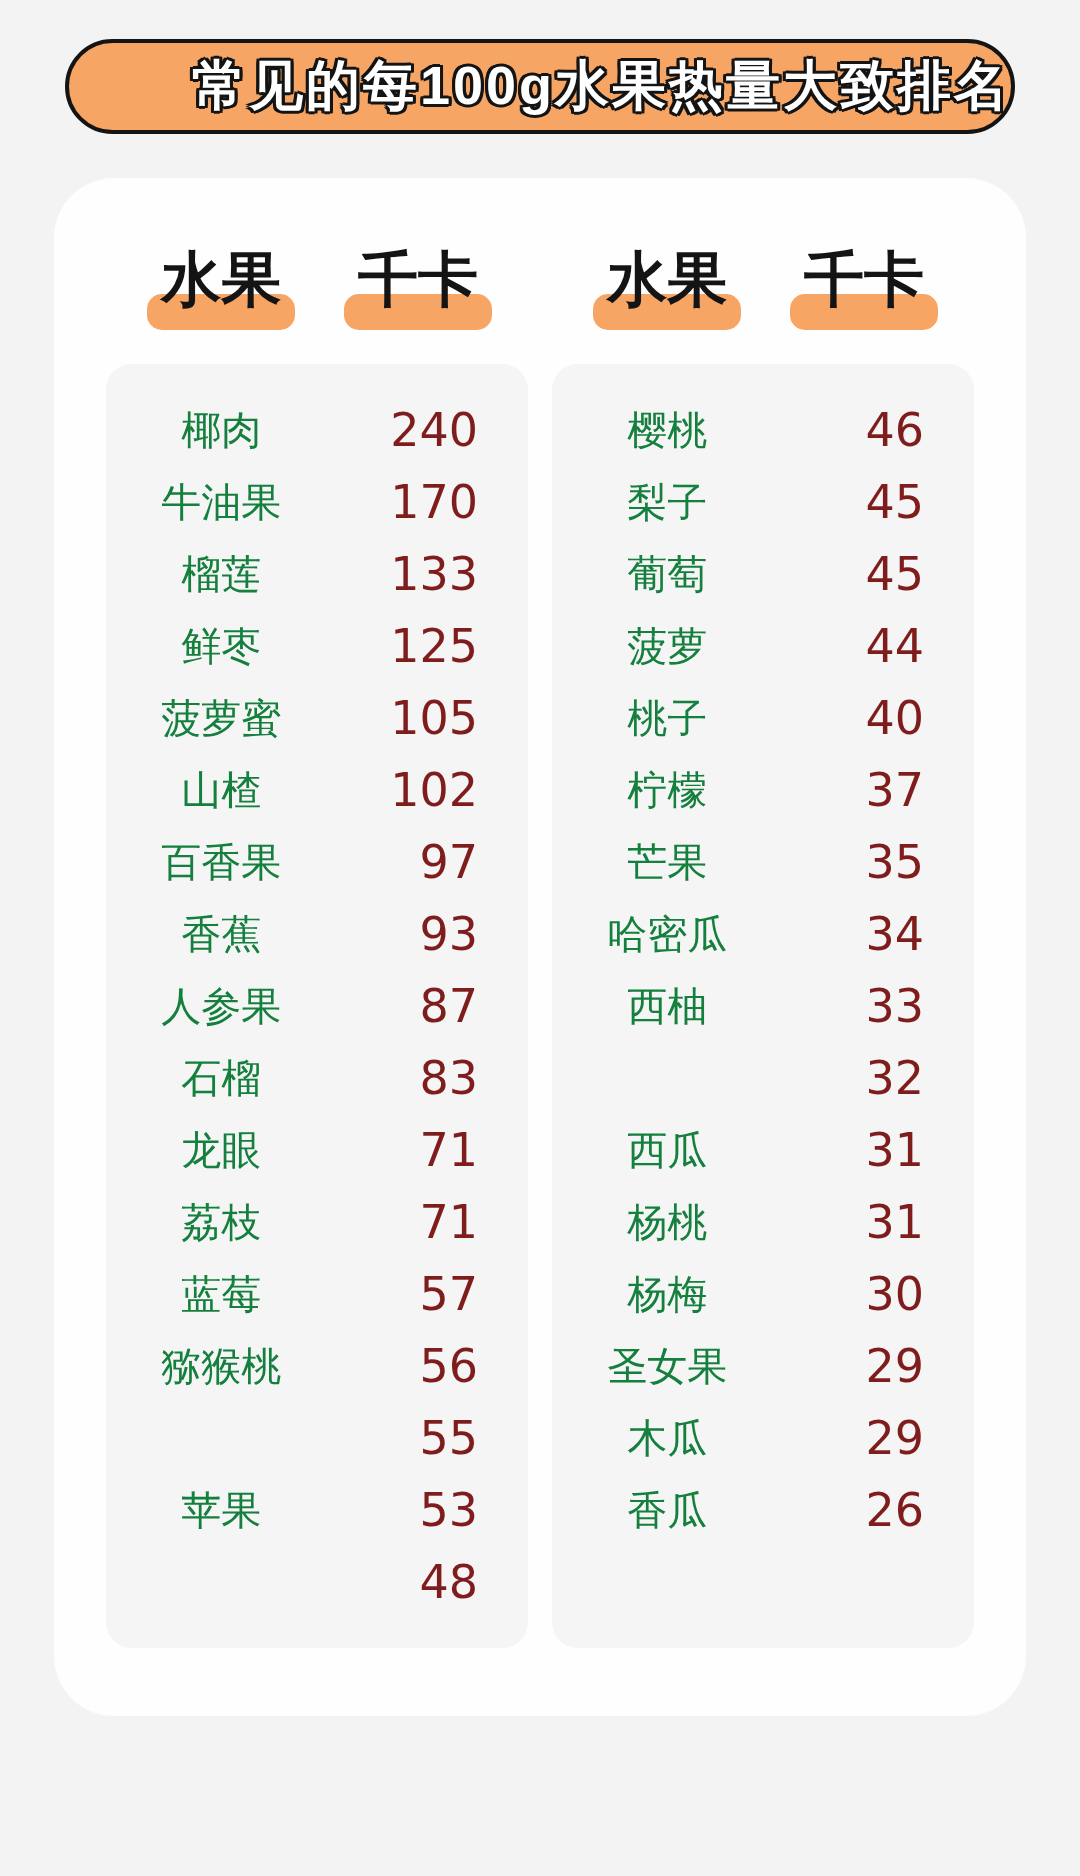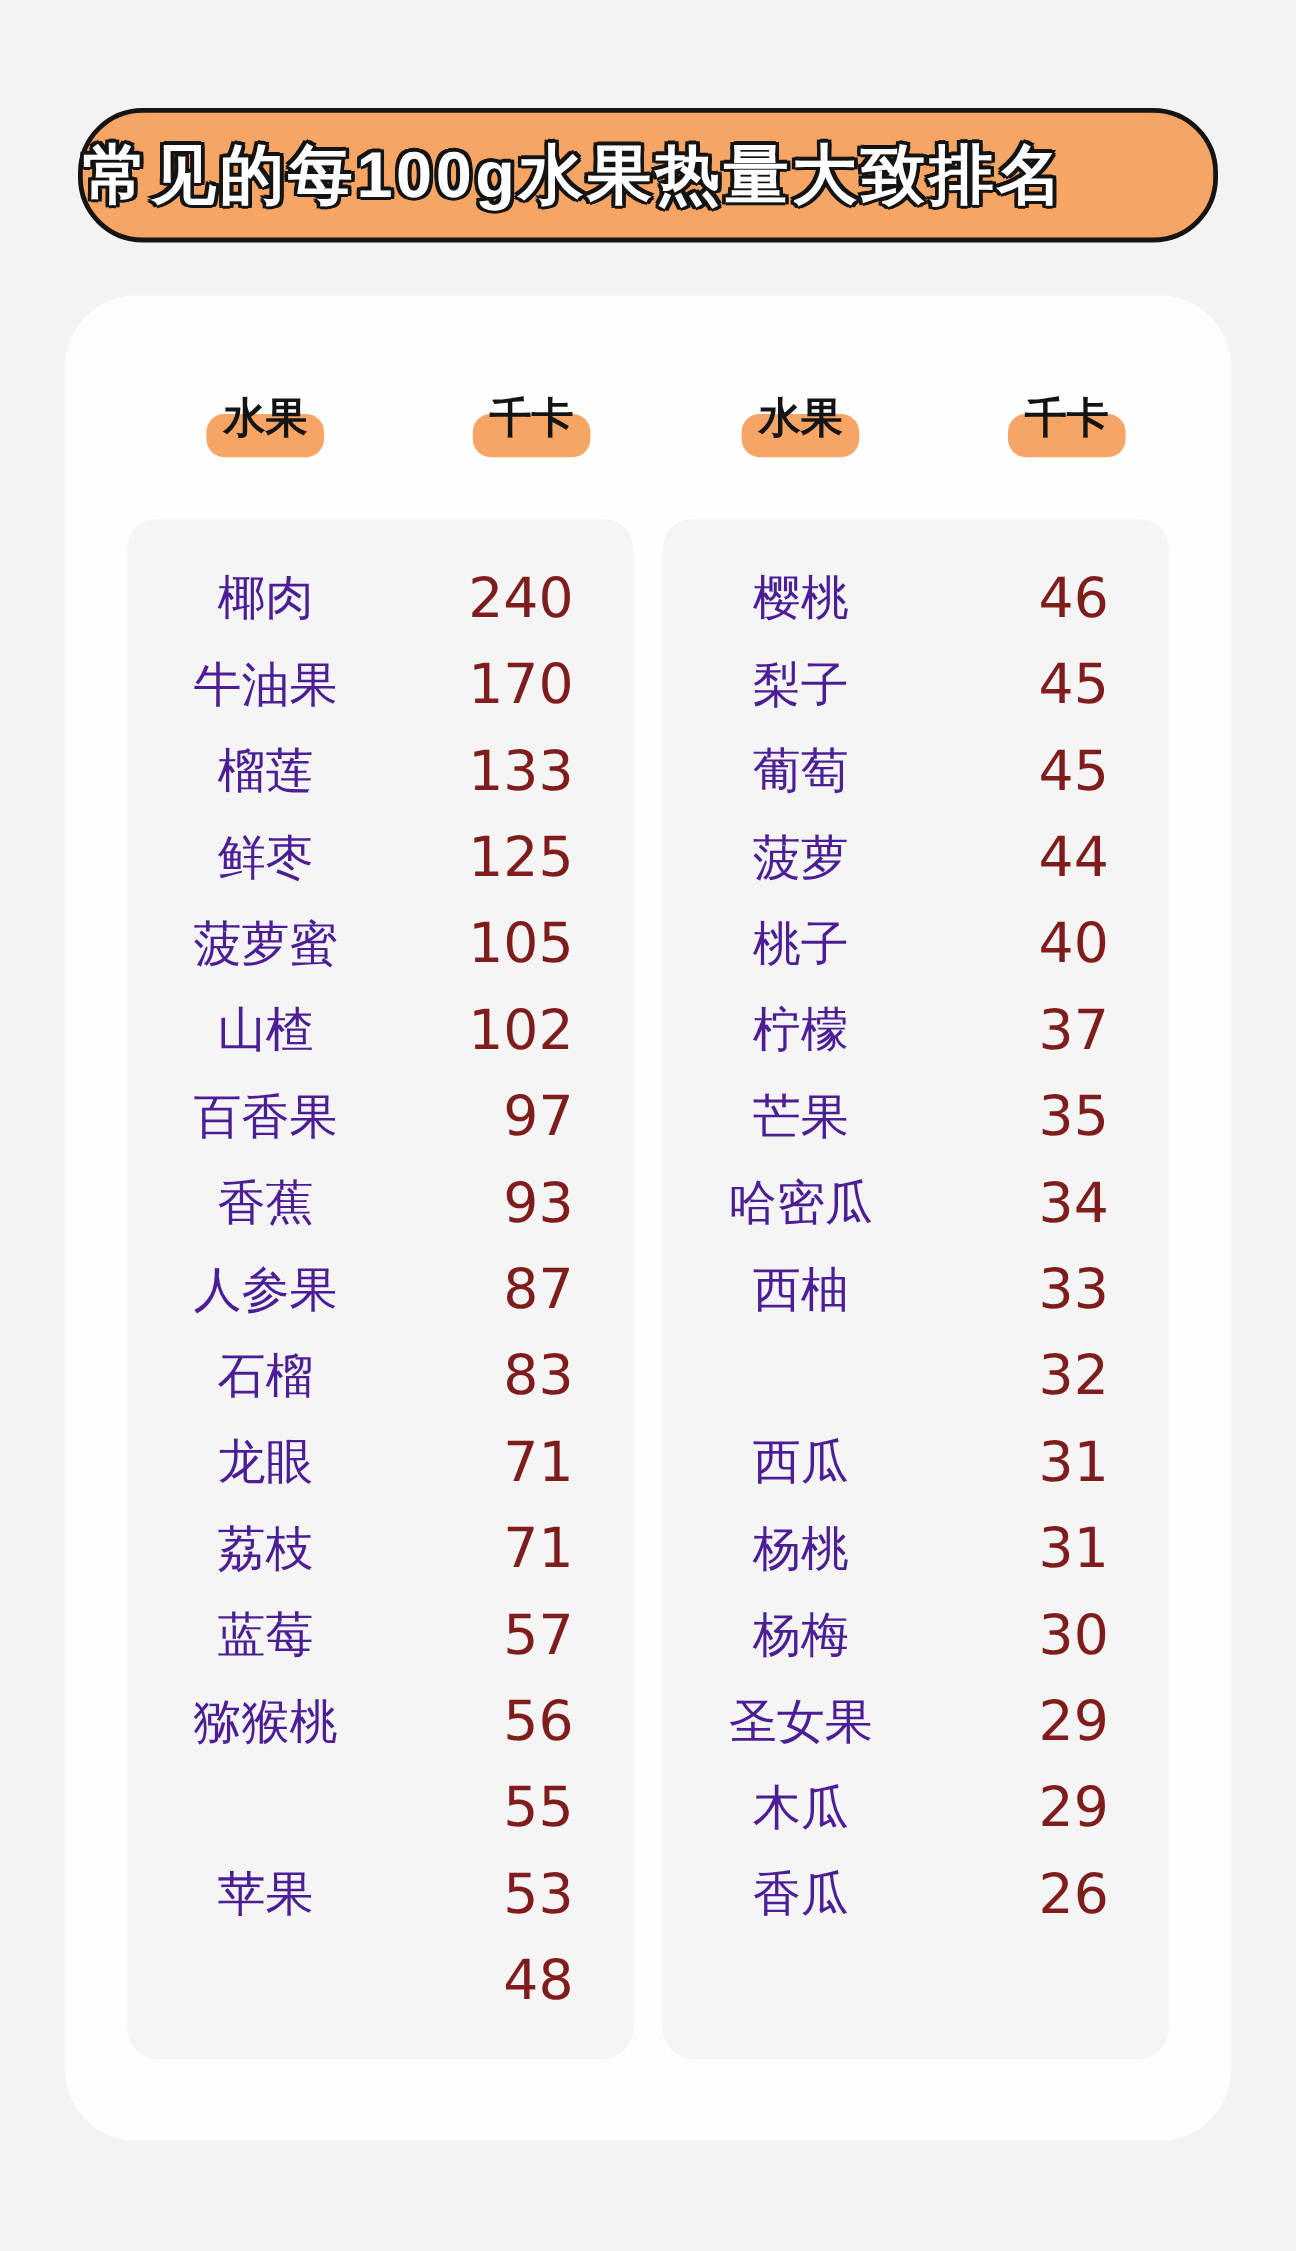--- a/index.html
+++ b/index.html
@@ -11,29 +11,29 @@
     height: 1876px;
     background: #F3F3F4;
     font-family: "Liberation Sans", "DejaVu Sans", sans-serif;
     color: #1C1C1E;
     overflow: hidden;
   }
 
   
   .banner {
     width: 950px;
-    height: 112px;
-    margin: 90px auto 0 auto;
+    height: 95px;
+    margin: 39px auto 0 auto;
     background: #F6A565;
     border: 4px solid #141414;
     border-radius: 54px;
     box-sizing: border-box;
     display: flex;
     align-items: center;
-    justify-content: flex-start;
+    justify-content: flex-end;
   }
   .banner-text {
     font-size: 54px;
     font-weight: 700;
     letter-spacing: 3px;
     color: #FFFFFF;
     text-shadow:
       -3px 0 0 #141414, 3px 0 0 #141414,
       0 -3px 0 #141414, 0 3px 0 #141414,
       -2px -2px 0 #141414, 2px -2px 0 #141414,
@@ -76,21 +76,21 @@
   }
 
   
   .header-row {
     height: 60px;
     margin-bottom: 54px;
   }
   .header-label {
     position: relative;
     display: inline-block;
-    font-size: 35px;
+    font-size: 60px;
     font-weight: 700;
     color: #141414;
     z-index: 0;
     white-space: nowrap;
   }
   .header-label::after {
     content: "";
     position: absolute;
     left: -14px;
     right: -14px;
@@ -107,21 +107,21 @@
     border-radius: 26px;
     padding: 30px 0;
     flex: 1 1 auto;
   }
   .data-row {
     height: 72px;
   }
   .data-row .cell-fruit {
     font-size: 40px;
     font-weight: 500;
-    color: #4c1d95;
+    color: #15803d;
   }
   .data-row .cell-kcal {
     font-size: 46px;
     font-weight: 400;
     color: #7f1d1d;
     font-family: "DejaVu Sans", "Liberation Sans", sans-serif;
   }
 </style>
 </head>
 <body>

